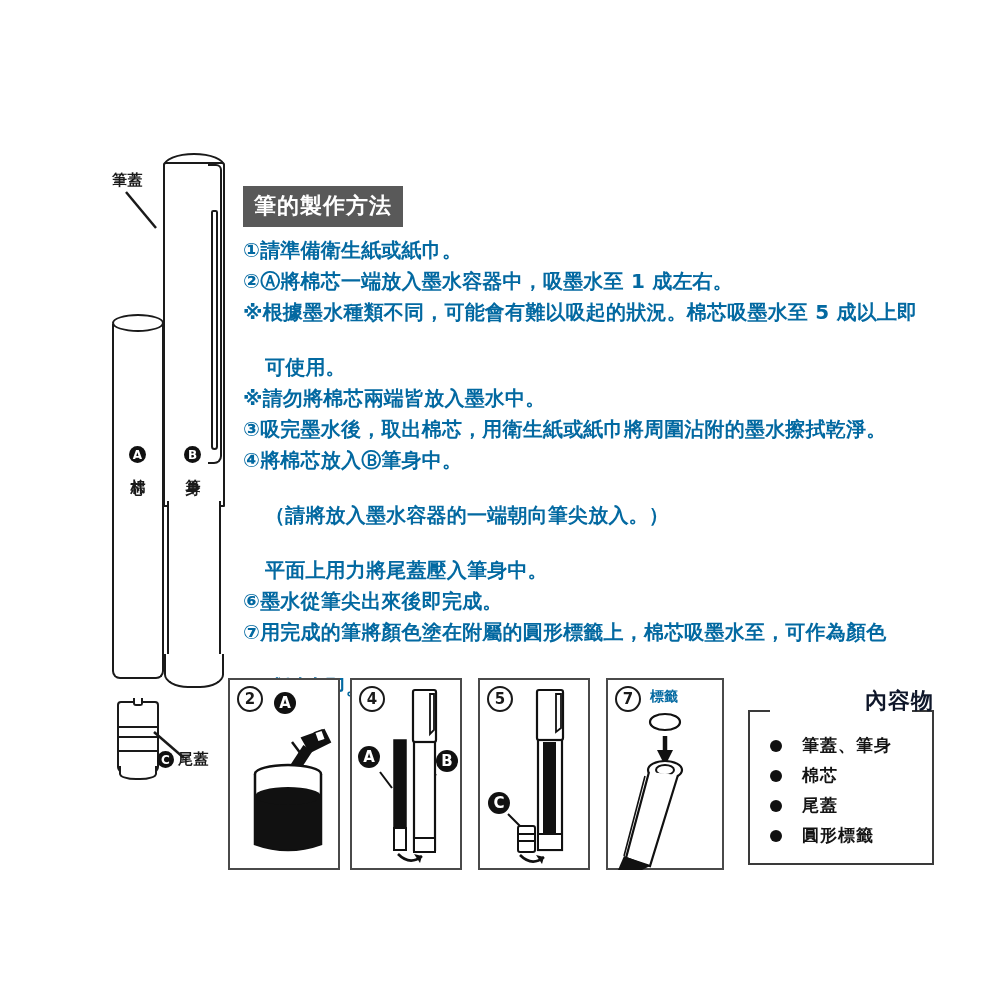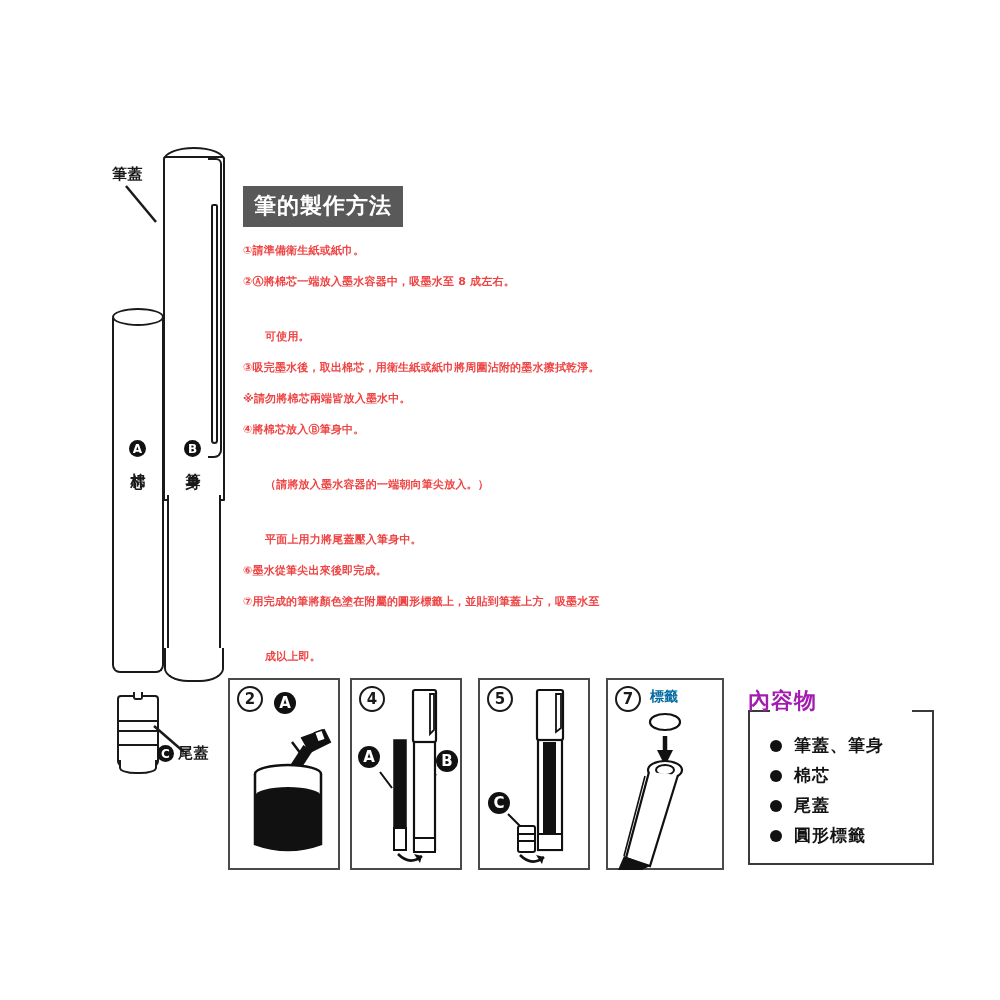--- a/index.html
+++ b/index.html
@@ -8,21 +8,21 @@
     background:#ffffff;
     font-family:"DejaVu Sans","Liberation Sans",sans-serif;
     color:#1a1a1a;
     overflow:hidden;
     position:relative;
   }
   .stage{position:absolute;left:0;top:0;width:1000px;height:1000px;}
   .abs{position:absolute;}
 
   
-  #pen-diagram{left:0;top:8px;width:240px;height:800px;}
+  #pen-diagram{left:0;top:14px;width:240px;height:800px;}
 
   
   .cap-body{
     left:163px;top:148px;width:62px;height:345px;
     border:2.5px solid #1a1a1a;
     border-radius:3px 3px 1px 1px;
     background:#fff;
     box-sizing:border-box;
   }
   .cap-top{
@@ -131,24 +131,24 @@
     display:inline-block;
     background:#595959;
     color:#ffffff;
     font-weight:700;
     font-size:22px;
     letter-spacing:1px;
     padding:5px 11px 6px 11px;
   }
   .step-list{margin:0;padding:0;list-style:none;}
   .step{
-    font-size:11px;
+    font-size:20px;
     line-height:31px;
     font-weight:700;
-    color:#ef4444;
+    color:#0369a1;
     letter-spacing:0.2px;
     white-space:nowrap;
   }
   .step.indent{padding-left:22px;margin-top:24px;}
 
   
   #panels{left:228px;top:678px;}
   .panel{
     position:absolute;
     top:0;
@@ -168,28 +168,28 @@
   .panel-cap-label{
     position:absolute;left:42px;top:8px;
     font-size:14px;font-weight:700;color:#0369a1;white-space:nowrap;
   }
 
   
   #contents{left:748px;top:690px;width:186px;height:175px;}
   .cb-line{position:absolute;background:#3a3a3a;}
   .cb-title{
     position:absolute;left:0;right:0;top:-4px;
-    text-align:left;font-size:22px;font-weight:700;color:#a21caf;
+    text-align:right;font-size:22px;font-weight:700;color:#0f172a;
     letter-spacing:1px;
   }
   .cb-item{
     position:absolute;left:22px;
     font-size:17px;font-weight:700;color:#141414;
     letter-spacing:1px;white-space:nowrap;
-    display:flex;align-items:center;gap:12px;
+    display:flex;align-items:center;gap:20px;
   }
   .bullet{
     width:12px;height:12px;border-radius:50%;
     background:#111;display:inline-block;flex:none;
   }
 </style>
 </head>
 <body>
 
 <div class="stage">
@@ -235,29 +235,30 @@
     <div class="abs" style="left:157px;top:736px;display:flex;align-items:center;gap:4px;">
       <span class="circ">C</span>
       <span class="diagram-label">尾蓋</span>
     </div>
   </div>
 
   <div class="abs" id="instructions">
     <div class="head-box">筆的製作方法</div>
     <ul class="step-list" style="margin-top:8px;">
       <li class="step">①請準備衛生紙或紙巾。</li>
-      <li class="step">②Ⓐ將棉芯一端放入墨水容器中，吸墨水至 8 成左右。</li>
+      <li class="step">②Ⓐ將棉芯一端放入墨水容器中，吸墨水至 1 成左右。</li>
+      <li class="step">※根據墨水種類不同，可能會有難以吸起的狀況。棉芯吸墨水至 5 成以上即</li>
       <li class="step indent">可使用。</li>
+      <li class="step">※請勿將棉芯兩端皆放入墨水中。</li>
       <li class="step">③吸完墨水後，取出棉芯，用衛生紙或紙巾將周圍沾附的墨水擦拭乾淨。</li>
-      <li class="step">※請勿將棉芯兩端皆放入墨水中。</li>
       <li class="step">④將棉芯放入Ⓑ筆身中。</li>
       <li class="step indent">（請將放入墨水容器的一端朝向筆尖放入。）</li>
       <li class="step indent">平面上用力將尾蓋壓入筆身中。</li>
       <li class="step">⑥墨水從筆尖出來後即完成。</li>
-      <li class="step">⑦用完成的筆將顏色塗在附屬的圓形標籤上，並貼到筆蓋上方，吸墨水至</li>
+      <li class="step">⑦用完成的筆將顏色塗在附屬的圓形標籤上，棉芯吸墨水至，可作為顏色</li>
       <li class="step indent">成以上即。</li>
     </ul>
   </div>
 
   <div class="abs" id="panels">
 
     <div class="panel" style="left:0;">
       <div class="panel-num">2</div>
       <div style="position:absolute;left:44px;top:12px;">
         <span class="circ circ-lg">A</span>

